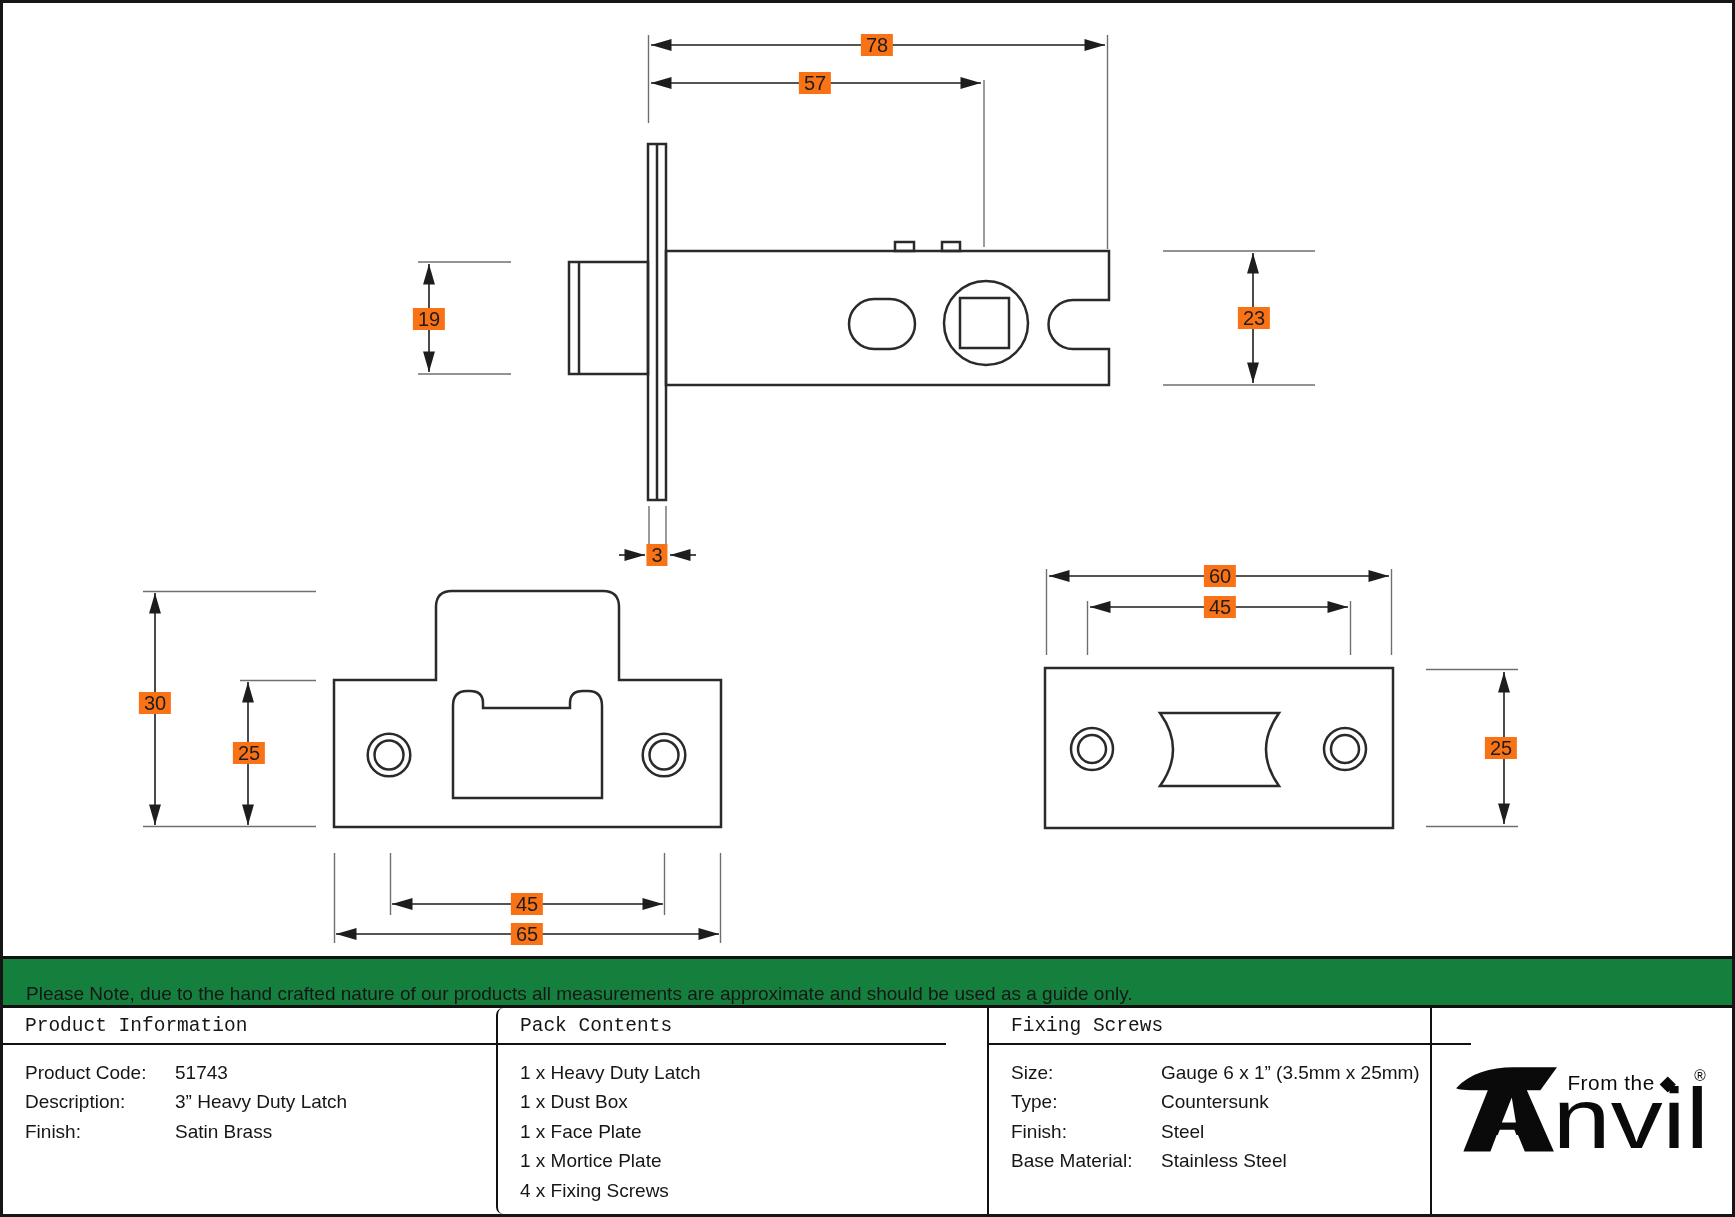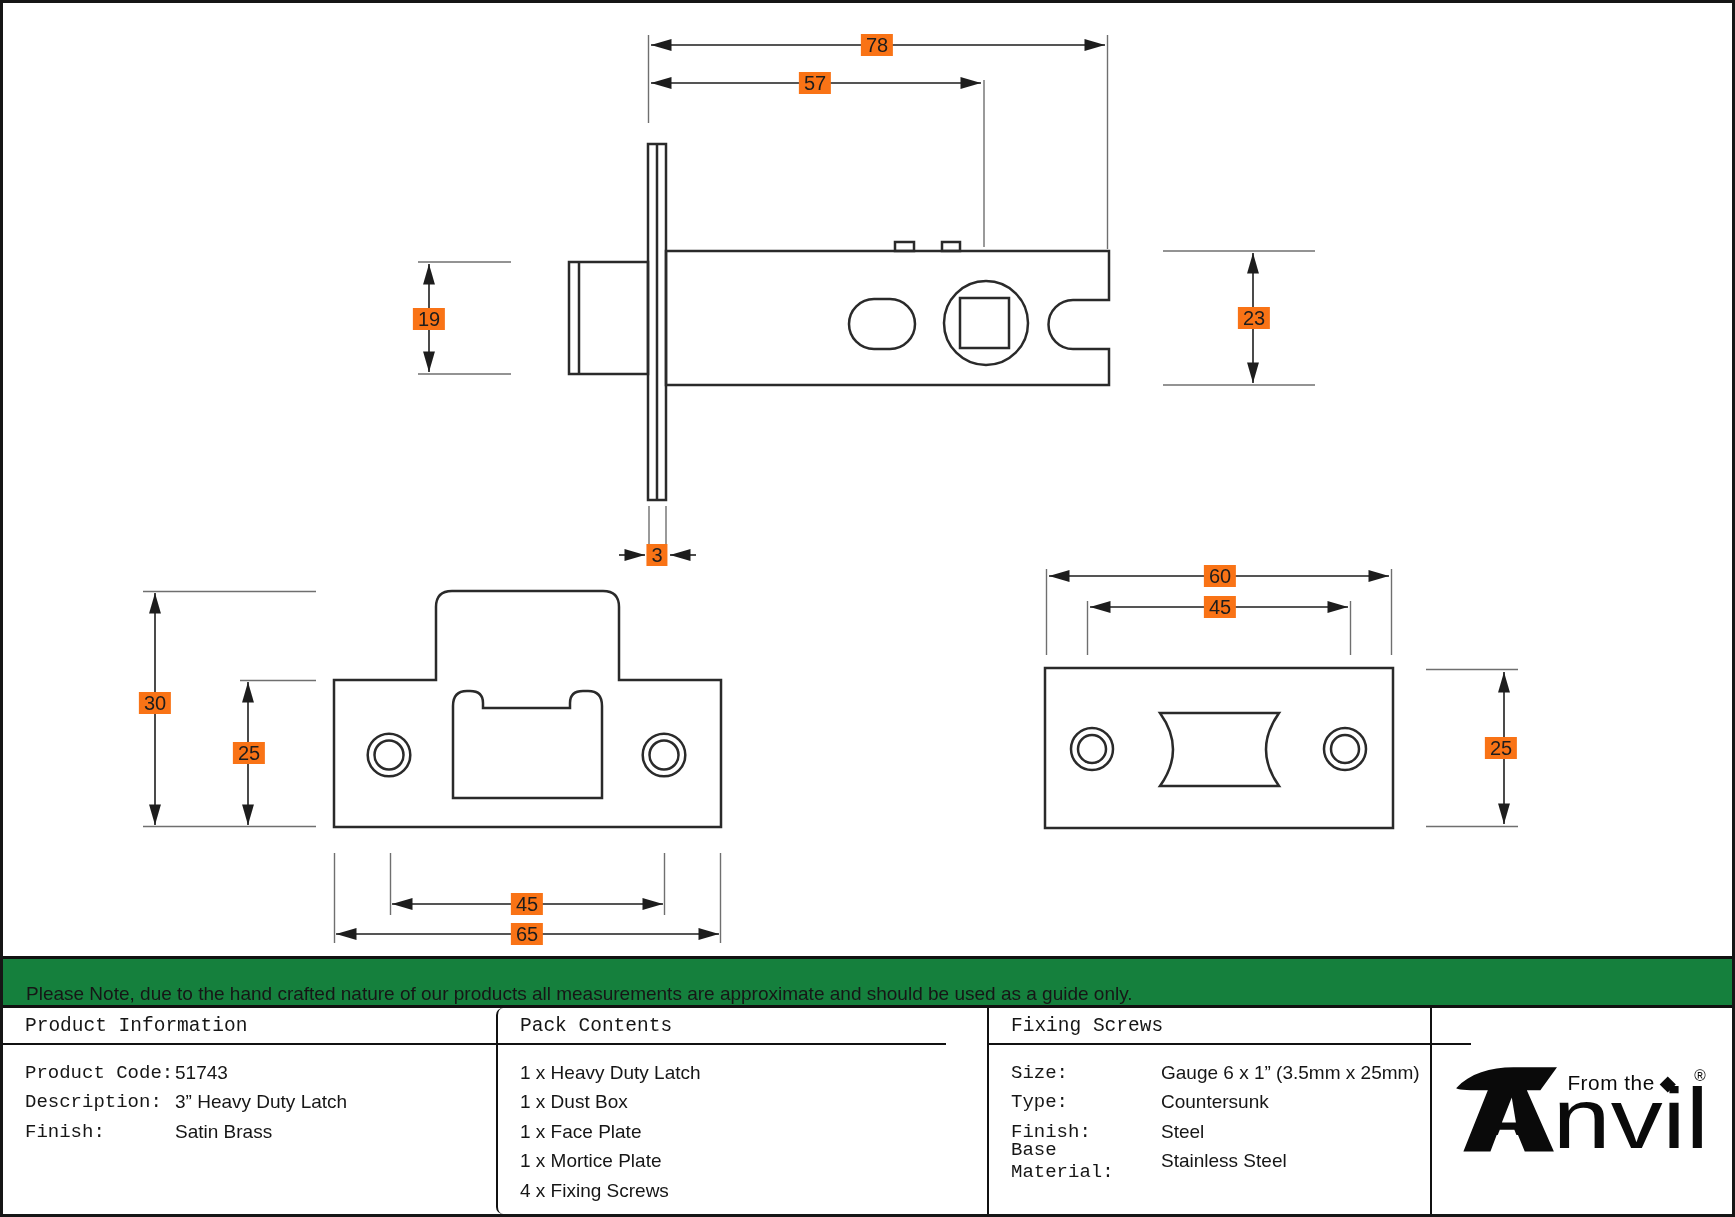--- a/index.html
+++ b/index.html
@@ -48,21 +48,21 @@
   .col3{left:943px;width:484px;margin-left:41px;}
   .col4{left:1427px;right:0;}
   .col-header{
     height:37px;box-sizing:border-box;
     border-bottom:2.5px solid #111;
     display:flex;align-items:center;
     padding-left:22px;font-size:19.5px;font-family:Liberation Mono, monospace;
   }
   .col-body{padding:13px 0 0 22px;font-size:19px;}
   .kv{display:flex;height:29.5px;align-items:center;}
-  .kv .k{width:150px;flex:0 0 150px;font-family:Liberation Mono, monospace;}
+  .kv .k{width:150px;flex:0 0 150px;}
   .item{height:29.5px;display:flex;align-items:center;}
   .logo-wrap{position:absolute;left:21px;top:50px;}
 </style>
 </head>
 <body>
 
 <div class="sheet">
 
   <svg class="drawlayer" width="1735" height="1217" viewBox="0 0 1735 1217">
     <defs>

